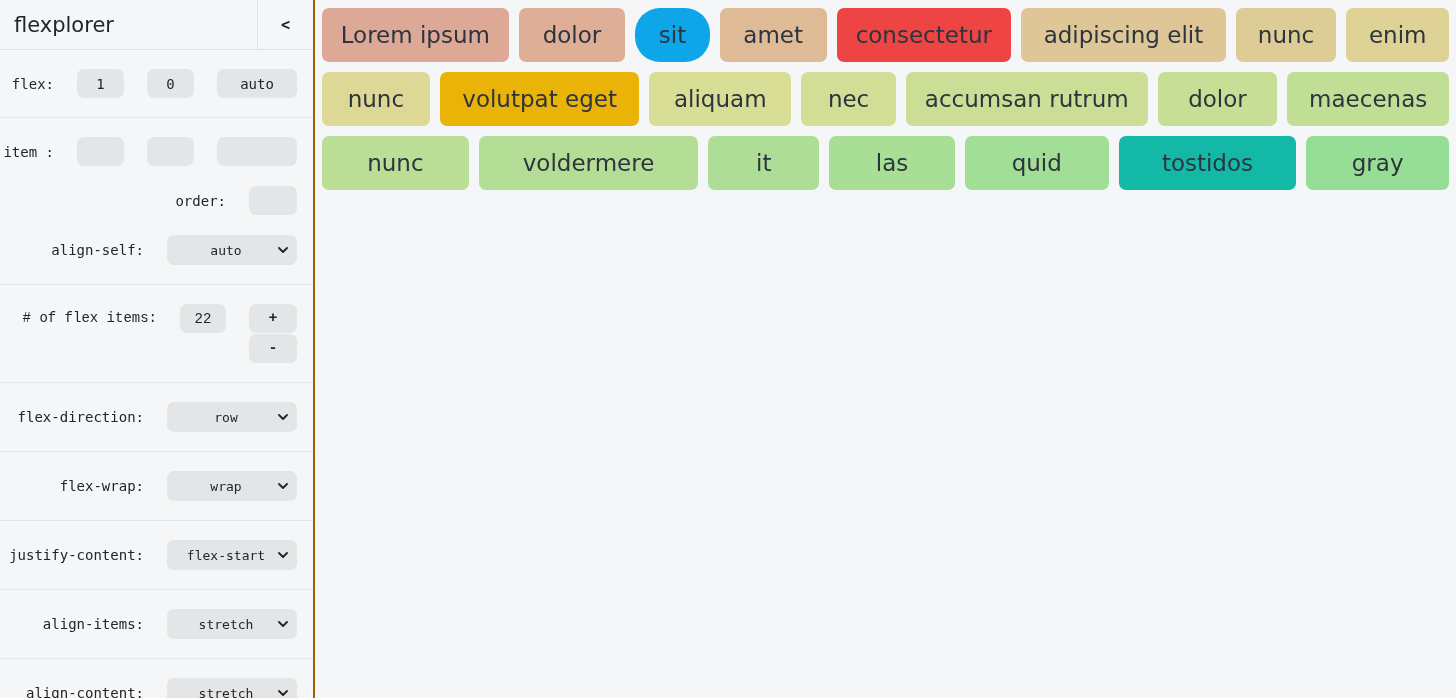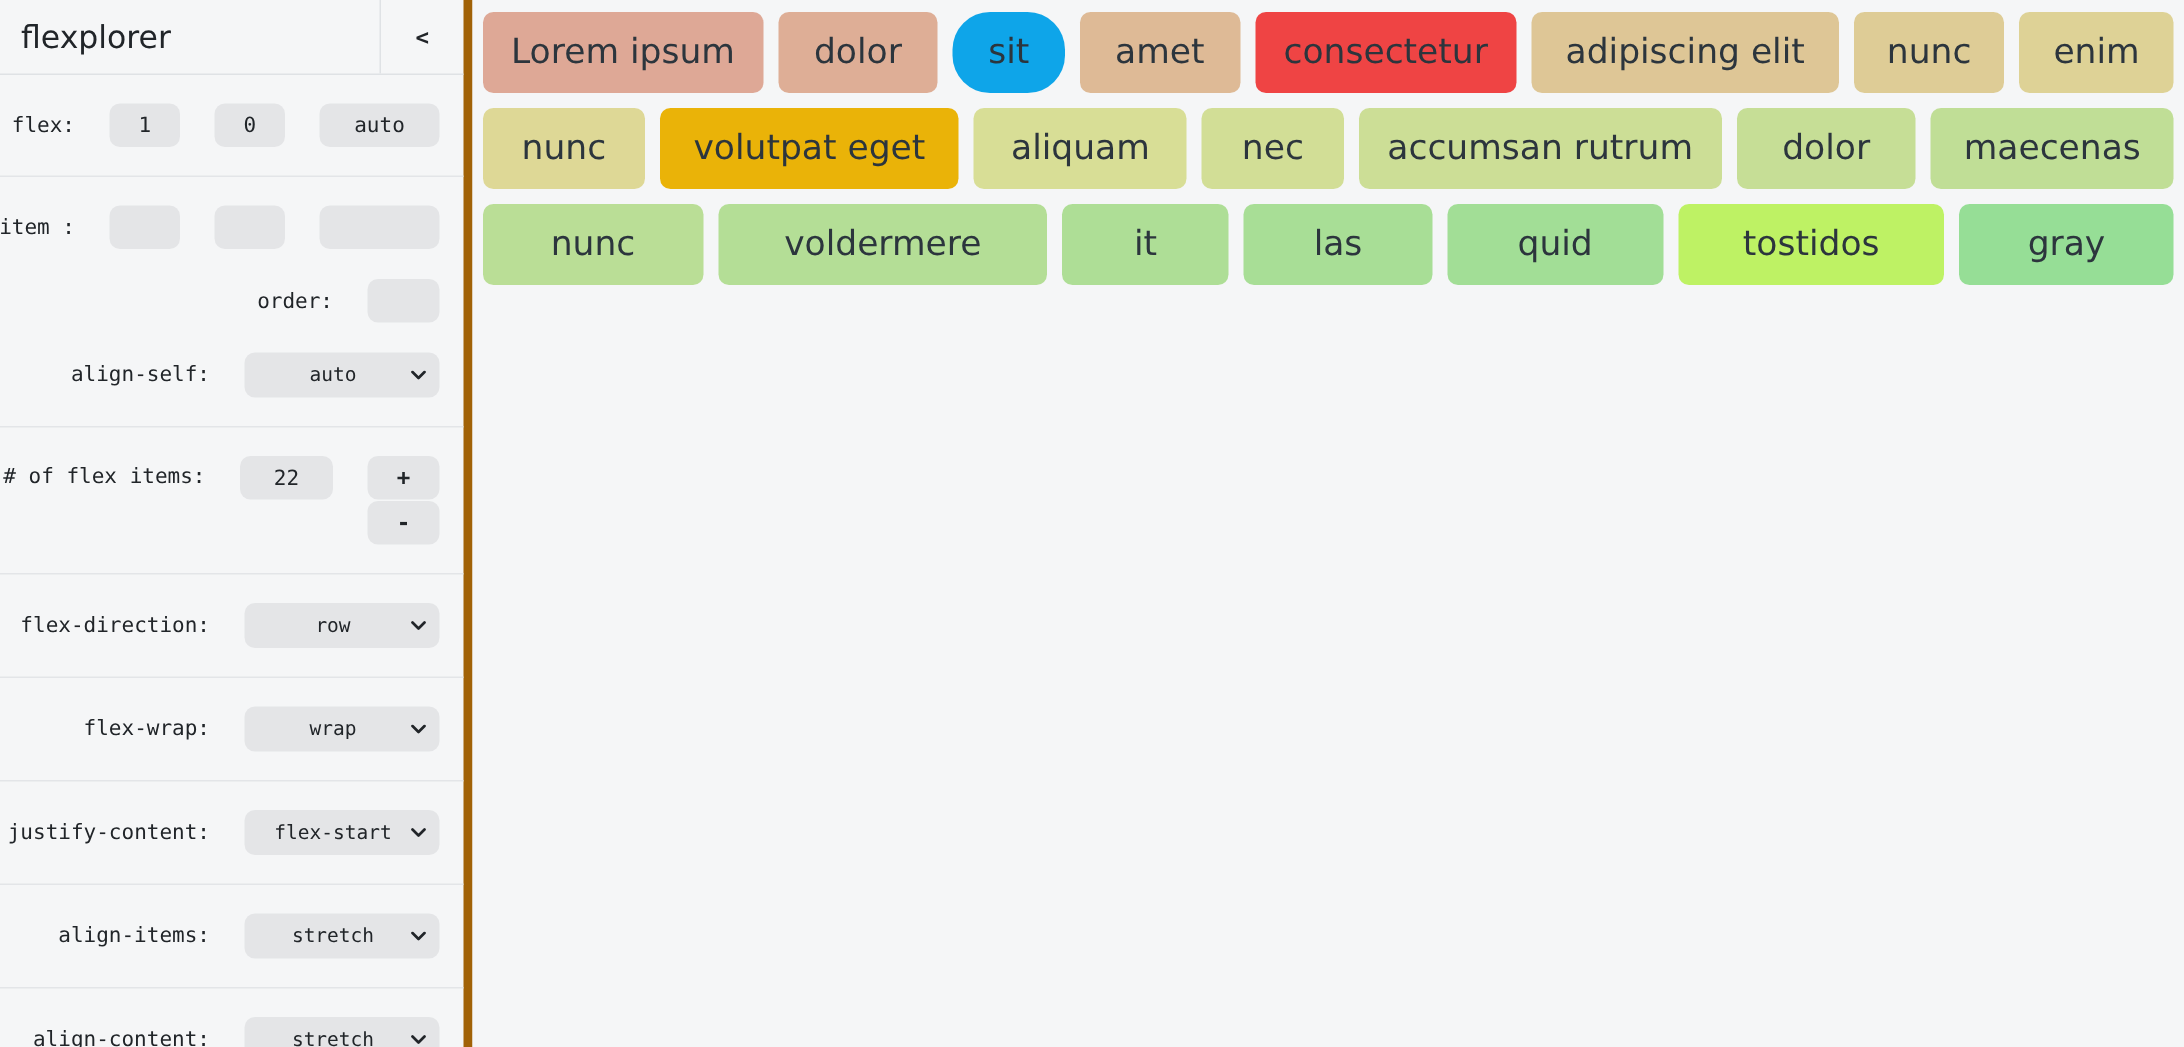--- a/index.html
+++ b/index.html
@@ -9,21 +9,21 @@
     background: #f5f6f7;
     font-family: "DejaVu Sans Mono", "Liberation Mono", monospace;
     color: #212529;
   }
   .app { display: flex; width: 1456px; height: 698px; }
 
   
   .sidebar {
     width: 315px; flex: 0 0 315px; height: 100%;
     background: #f5f6f7;
-    border-right: 6px solid #a16207;
+    border-right: 2px solid #a16207;
     display: flex; flex-direction: column;
   }
   .sb-header {
     height: 50px; flex: 0 0 50px;
     display: flex; align-items: stretch;
     border-bottom: 1px solid #dfe2e5;
   }
   .app-title {
     flex: 1; font-family: "DejaVu Sans", "Liberation Sans", sans-serif;
     font-size: 21px; line-height: 50px; padding-left: 14px; color: #212529;
@@ -38,33 +38,33 @@
   .group {
     border-bottom: 1px solid #e3e5e8;
     padding: 19px 16px 19px 0;
   }
   .ctl-row {
     display: flex; justify-content: flex-end; align-items: center;
     gap: 23px;
   }
   .ctl-row + .ctl-row { margin-top: 20px; }
   .ctl-row label { font-size: 14px; white-space: nowrap; }
-  .ctl-row.top-align { align-items: flex-start; }
+  .ctl-row.top-align { align-items: flex-start; font-family: Liberation Mono, monospace; }
   .ctl-row.top-align label { line-height: 29px; }
 
   .tin {
     height: 29px; border: none; border-radius: 7px;
     background: #e4e5e7; color: #212529;
     font-family: inherit; font-size: 14px; text-align: center;
     padding: 0 4px; outline: none;
   }
   .tin.w-sm { width: 47px; }
   .tin.w-md { width: 80px; }
   .tin.w-xs { width: 48px; }
-  .tin.w-ct { width: 62px; }
+  .tin.w-ct { width: 46px; }
 
   .selwrap { position: relative; width: 130px; flex: 0 0 130px; }
   .selwrap select {
     width: 100%; height: 30px;
     border: none; border-radius: 7px;
     background: #e4e5e7; color: #212529;
     font-family: inherit; font-size: 13px;
     text-align: center; text-align-last: center;
     padding: 0 20px 0 8px;
     appearance: none; -webkit-appearance: none; -moz-appearance: none;
@@ -251,18 +251,18 @@
         <div class="flex-item" style="background: rgb(204, 222, 150); flex: 1 1 242px;">accumsan rutrum</div>
         <div class="flex-item" style="background: rgb(198, 222, 150); flex: 1 1 120px;">dolor</div>
         <div class="flex-item" style="background: rgb(192, 222, 150); flex: 1 1 162px;">maecenas</div>
       </div>
       <div class="flex-row">
         <div class="flex-item" style="background: rgb(186, 222, 150); flex: 1 1 147px;">nunc</div>
         <div class="flex-item" style="background: rgb(180, 222, 150); flex: 1 1 220px;">voldermere</div>
         <div class="flex-item" style="background: rgb(174, 222, 150); flex: 1 1 111px;">it</div>
         <div class="flex-item" style="background: rgb(168, 222, 150); flex: 1 1 126px;">las</div>
         <div class="flex-item" style="background: rgb(162, 222, 150); flex: 1 1 144px;">quid</div>
-        <div class="flex-item" style="background: #bef264; flex: 1 1 178px;">tostidos</div>
+        <div class="flex-item" style="background: #14b8a6; flex: 1 1 178px;">tostidos</div>
         <div class="flex-item" style="background: rgb(150, 222, 150); flex: 1 1 143px;">gray</div>
       </div>
     </main>
 
 </div>
 
 </body></html>

